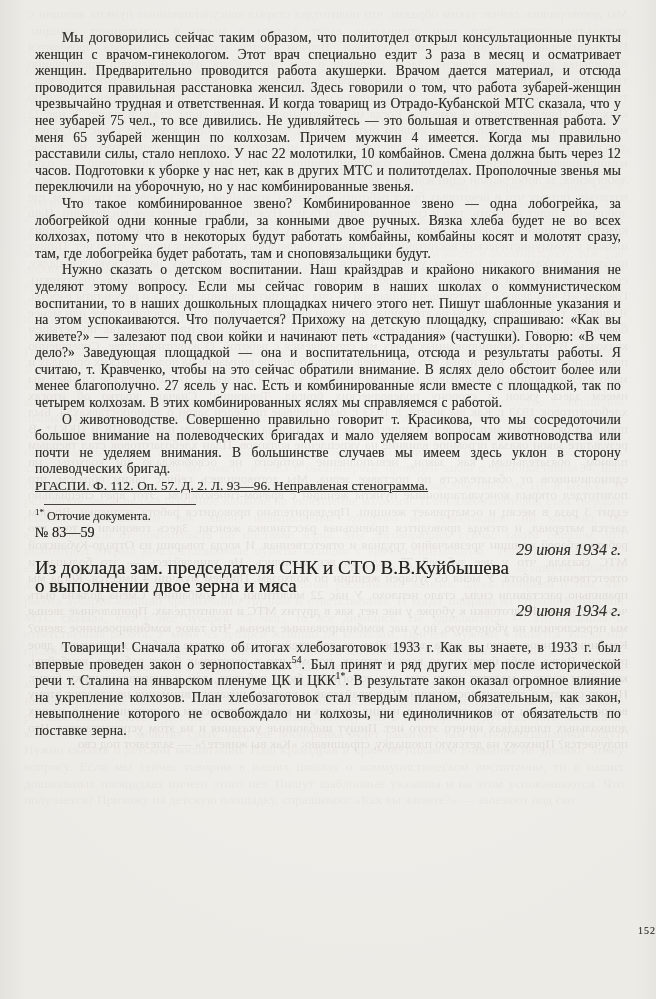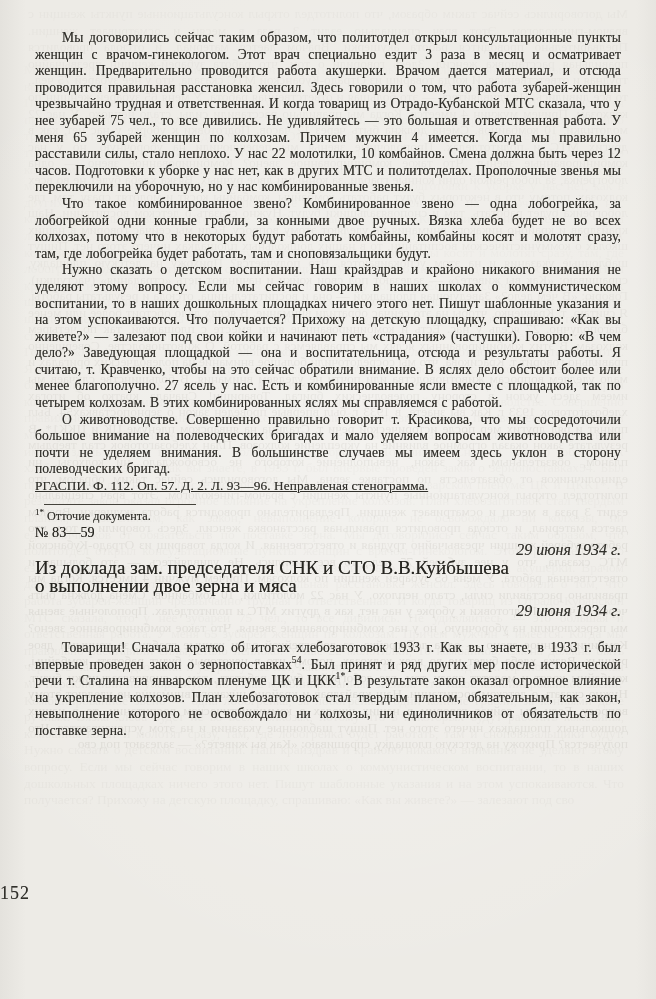--- a/index.html
+++ b/index.html
@@ -99,23 +99,23 @@
     margin-top: 6px;
     font-size: 19px; font-weight: bold; line-height: 18px;
     color: #262520;
     text-shadow: 0 0 0.35px rgba(38,37,32,0.6);
   }
   .date.doc-date { margin-top: 7px; }
   .body-par.last { margin-top: 20px; }
   .body-par sup { font-size: 9.5px; line-height: 0; }
   .pageno {
     position: absolute;
-    top: 883px; left: 0; width: 100%;
-    text-align: left;
-    font-size: 18px;
+    top: 925px; left: 0; width: 100%;
+    text-align: right;
+    font-size: 10px;
     letter-spacing: 1px;
     color: #31302b;
     text-shadow: 0 0 0.3px rgba(49,48,43,0.5);
   }
 </style>
 </head>
 <body>
 
 <div class="page">
 

